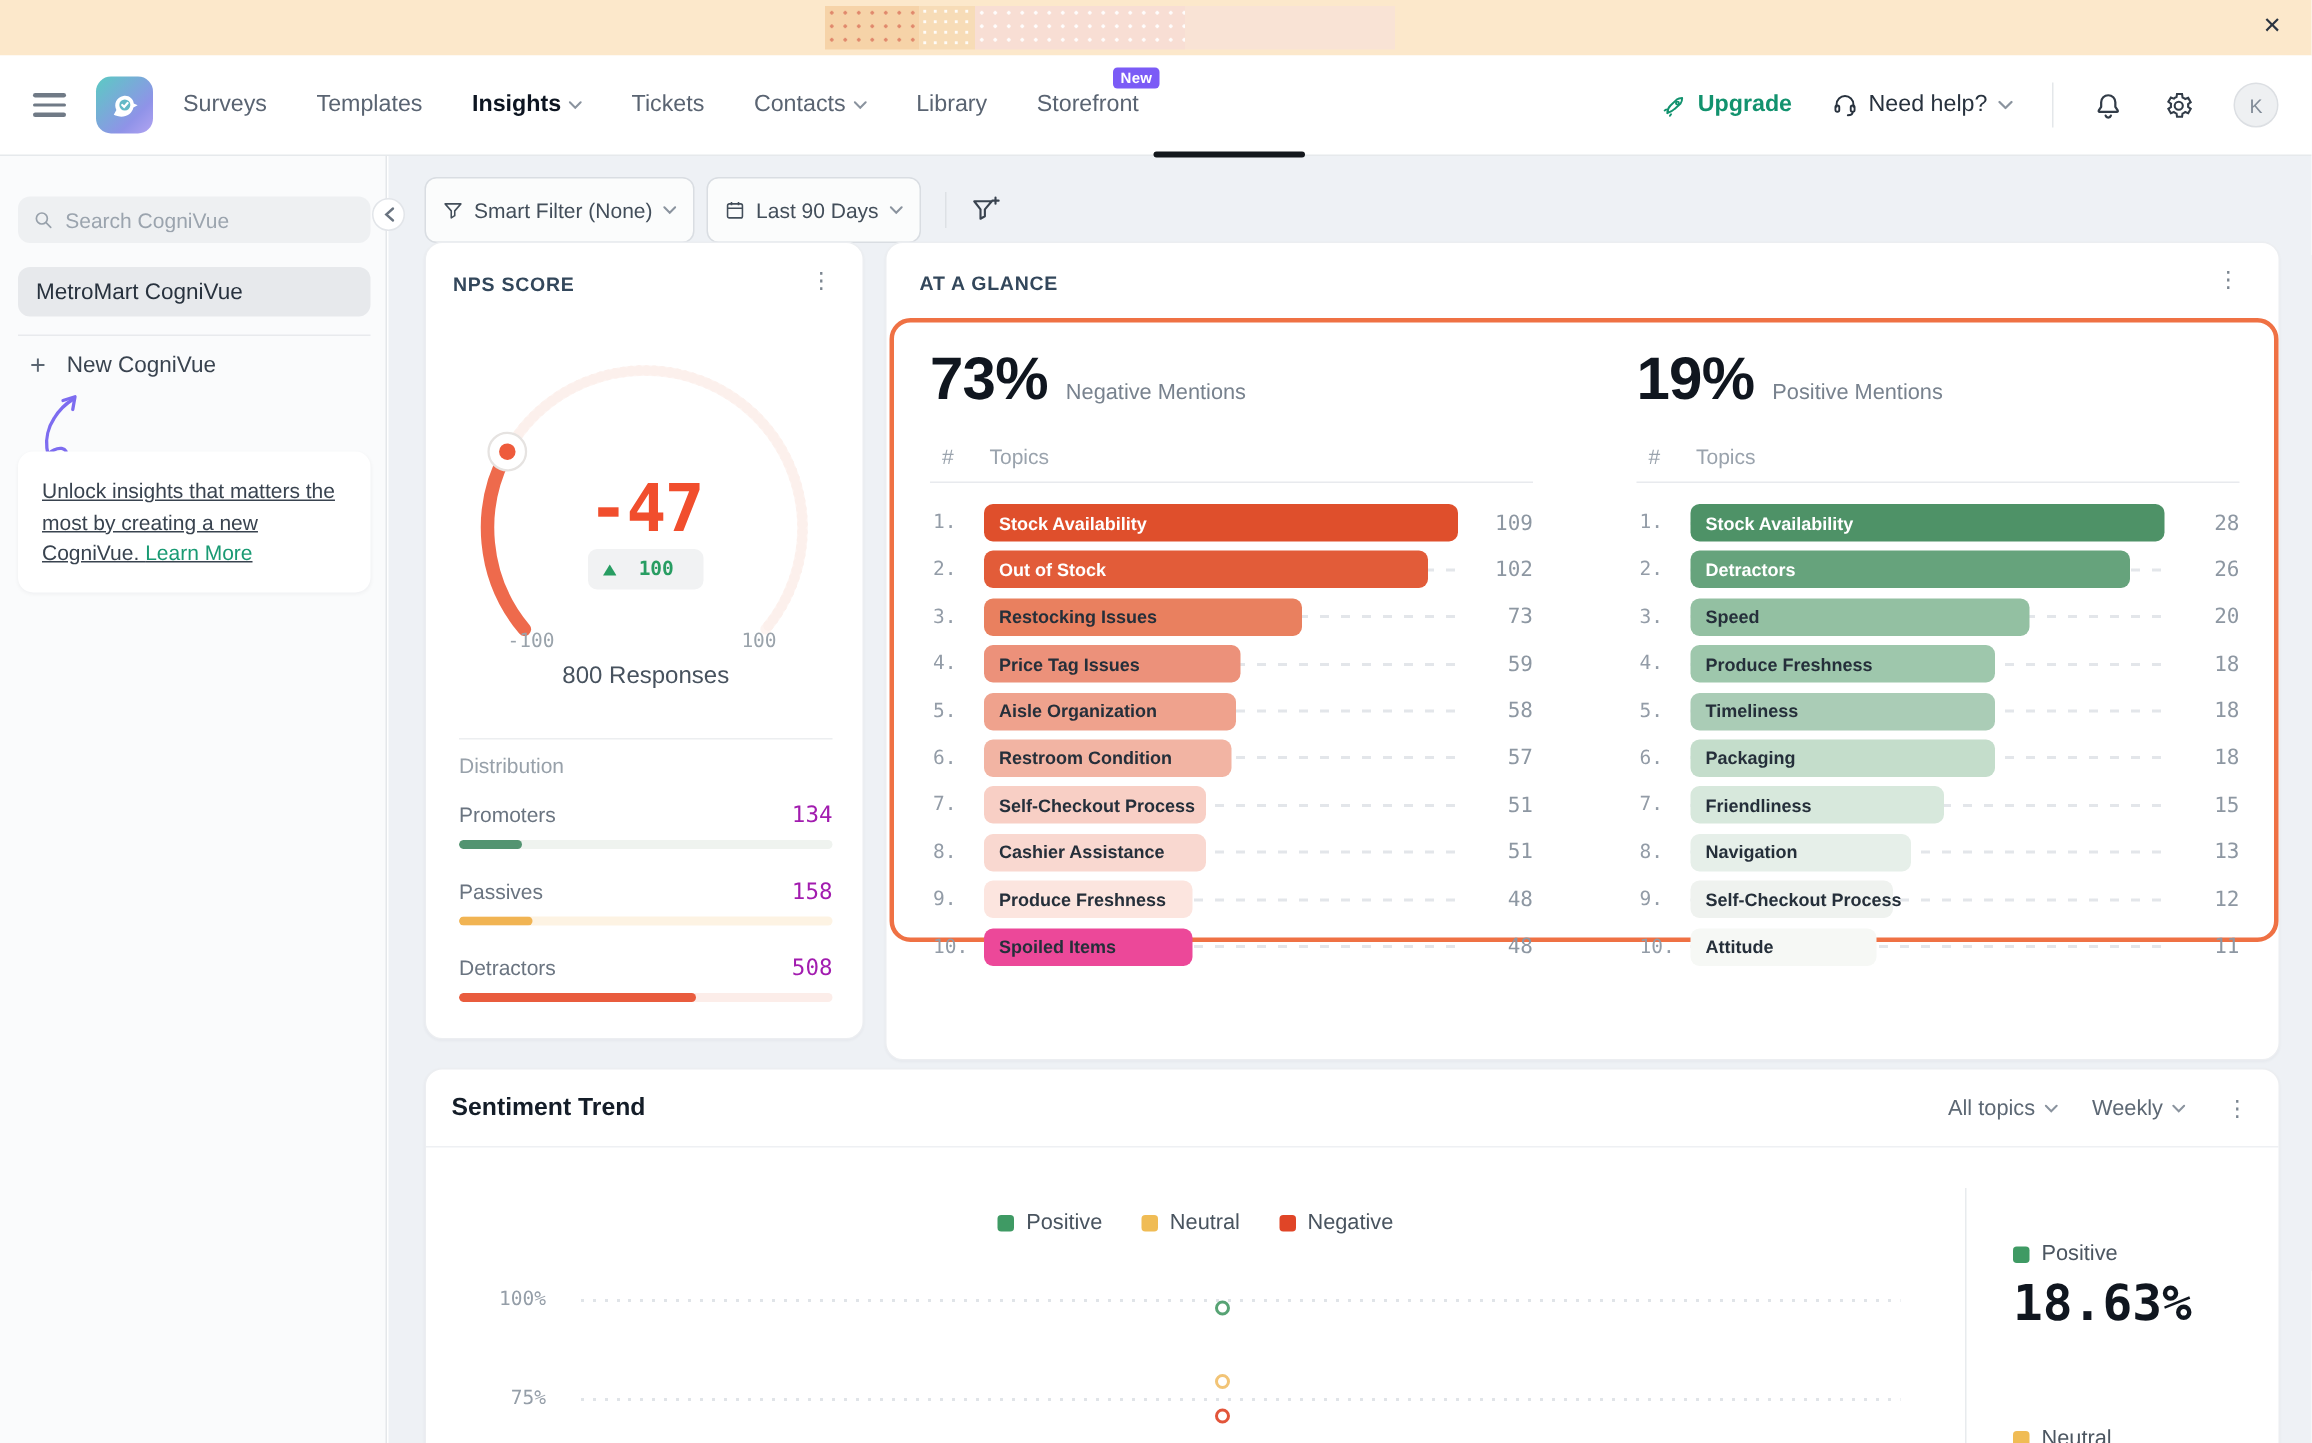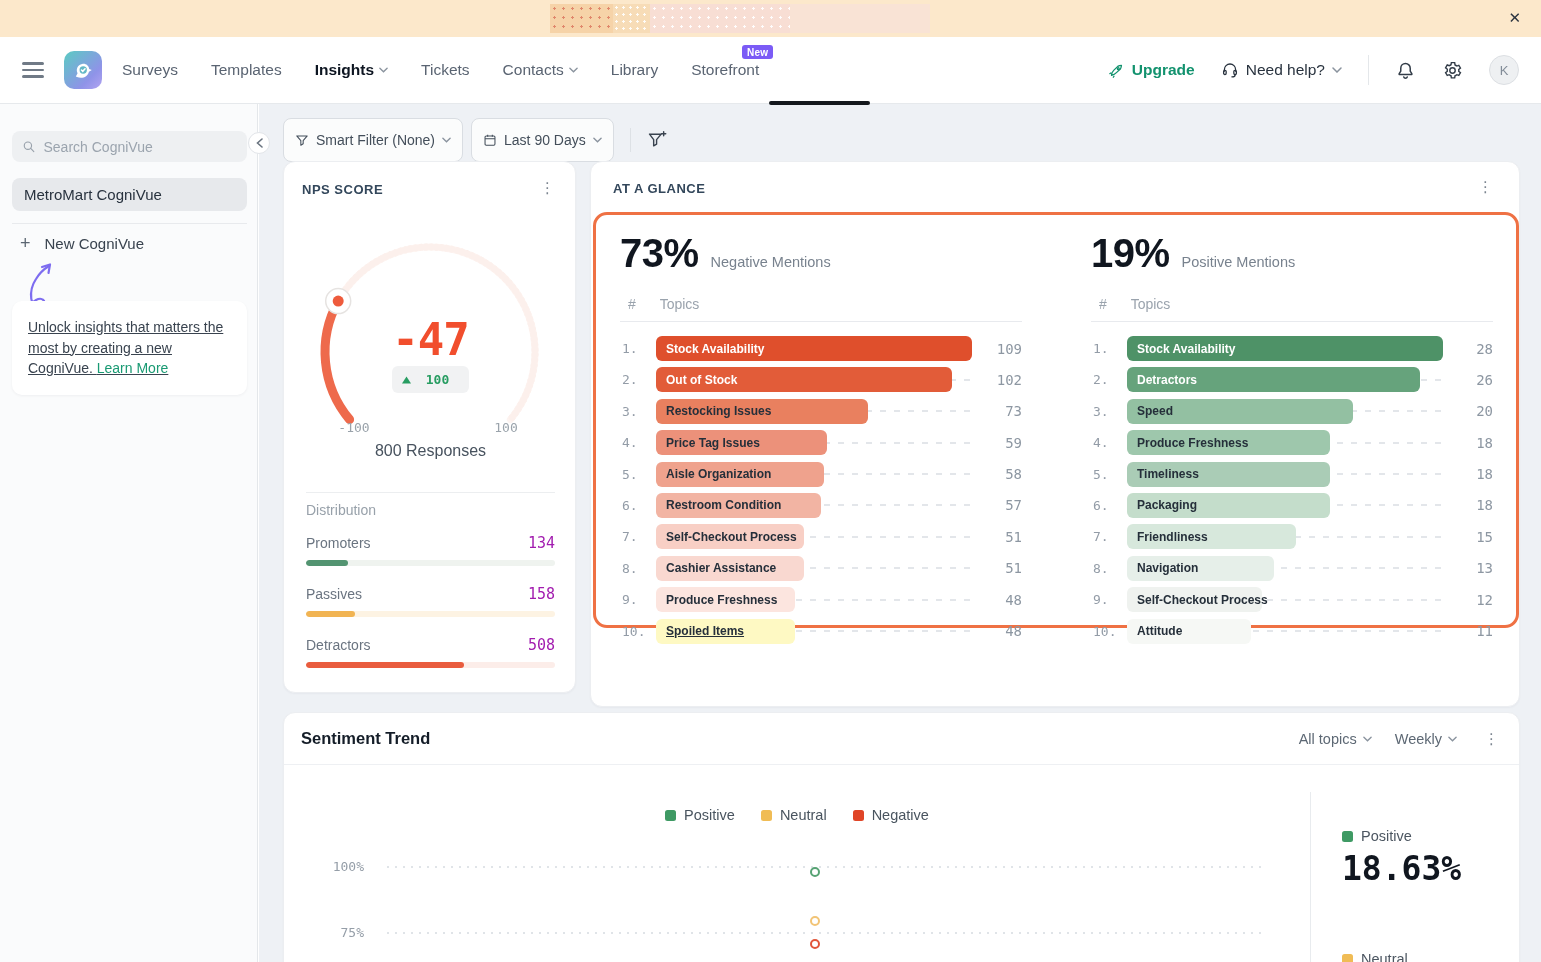--- a/index.html
+++ b/index.html
@@ -468,21 +468,21 @@
                 <div class="t-bar" style="width: 44.0367%; background: rgb(252, 229, 223); color: rgb(37, 47, 58);">
                   <span>Produce Freshness</span>
                 </div>
               </div>
               <span class="t-val mono">48</span>
             </div>
             <div class="t-row">
               <span class="t-rank mono">10.</span>
               <div class="t-track">
                 <div class="t-dash"></div>
-                <div class="t-bar" style="width: 44.0367%; background: #fef9c3; color: rgb(37, 47, 58); text-decoration: underline;">
+                <div class="t-bar" style="width: 44.0367%; background: #ec4899; color: rgb(37, 47, 58);">
                   <span>Spoiled Items</span>
                 </div>
               </div>
               <span class="t-val mono">48</span>
             </div>
           </div>
       </div>
 
       <div class="g-col pos">
         <div class="g-stat">

